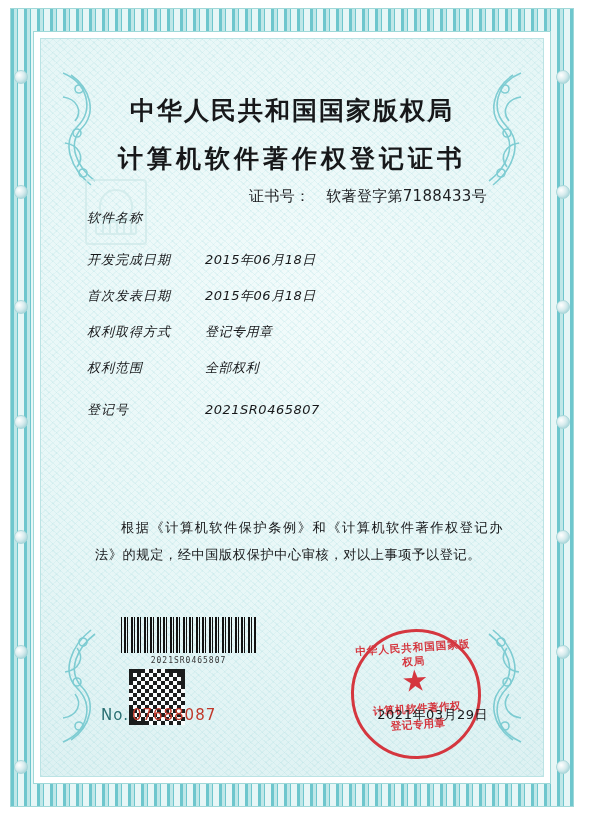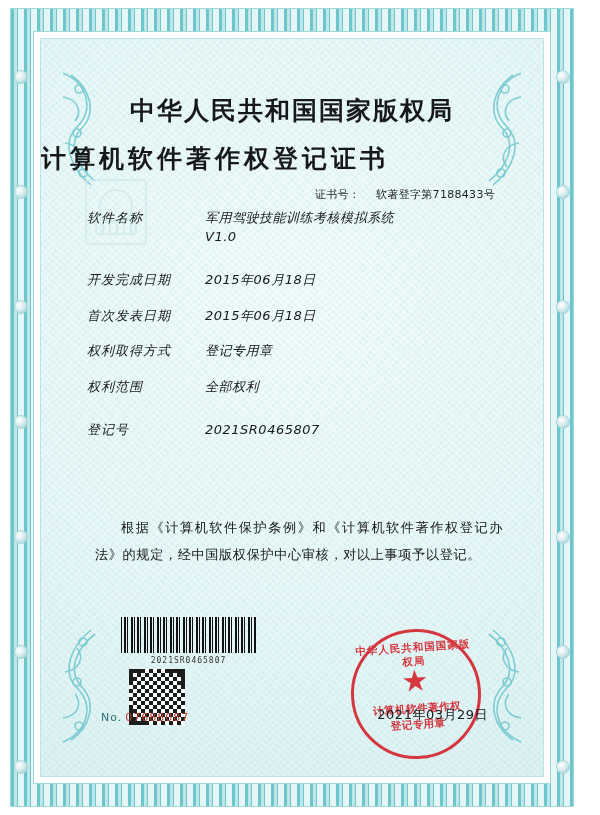--- a/index.html
+++ b/index.html
@@ -104,31 +104,32 @@
     font-family: "DejaVu Sans", "Liberation Sans", sans-serif;
     font-size: 25px;
     letter-spacing: 2px;
     font-weight: bold;
     color: #17181a;
   }
   .title-sub {
     position: absolute;
     left: 0; right: 0;
     top: 103px;
+    text-align: center;
     font-size: 25px;
     letter-spacing: 4px;
     font-weight: bold;
     color: #17181a;
   }
 
   .cert-no {
     position: absolute;
-    right: 48px;
+    right: 56px;
     top: 148px;
-    font-size: 11px;
+    font-size: 15px;
     color: #1d1f22;
     letter-spacing: .3px;
   }
   .cert-no .lbl { margin-right: 16px; }
 
   
   .emblem {
     position: absolute;
     left: 44px;
     top: 140px;
@@ -285,21 +286,21 @@
     letter-spacing: .5px;
   }
   .seal .l1 { top: 70px; }
   .seal .l2 { top: 86px; }
 
   
   .footer-no {
     position: absolute;
     left: 60px;
     bottom: 52px;
-    font-size: 11px;
+    font-size: 15px;
     color: #c0392b;
     letter-spacing: 1px;
   }
   .footer-no .prefix { color: #2a6f72; margin-right: 3px; }
   .footer-date {
     position: absolute;
     right: 55px;
     bottom: 52px;
     font-size: 13px;
     color: #17181a;
@@ -383,22 +384,20 @@
     <div class="cert-no">
       <span class="lbl">证书号：</span><span>软著登字第7188433号</span>
     </div>
 
     <div class="emblem"></div>
 
     <div class="fields">
 
       <div class="row">
         <div class="label spread">软件名称</div>
-        <div class="value">军用驾驶技能训练考核模拟系统
-V1.0</div>
       </div>
 
 
       <div class="row" style="margin-top:24px;">
         <div class="label spread">开发完成日期</div>
         <div class="value">2015年06月18日</div>
       </div>
 
       <div class="row" style="margin-top:12px;">
         <div class="label spread">首次发表日期</div>

